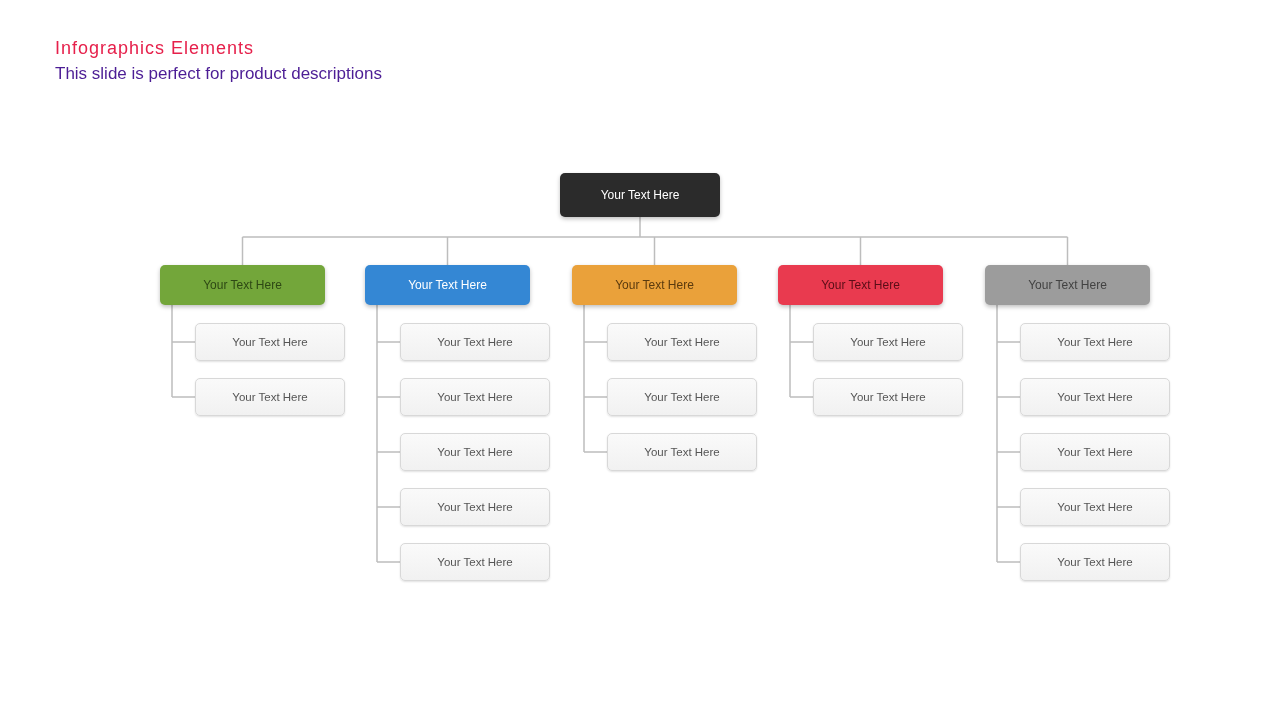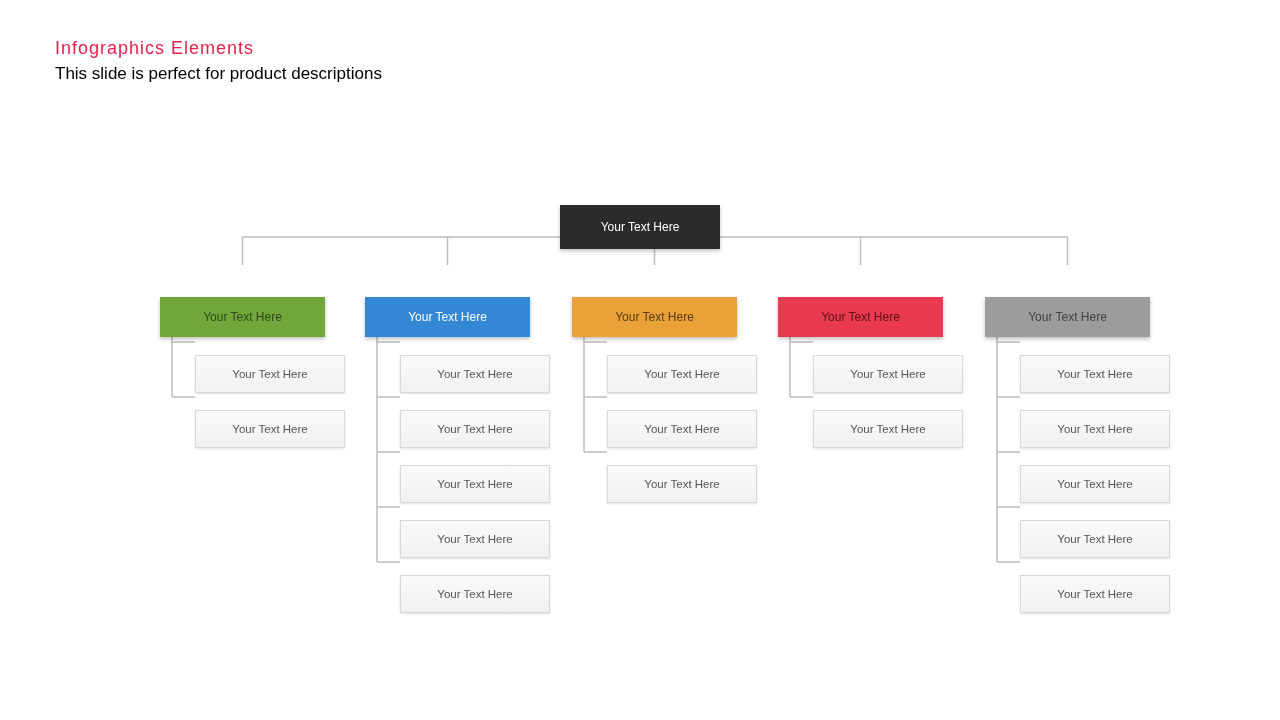--- a/index.html
+++ b/index.html
@@ -24,48 +24,47 @@
     font-weight: 400;
   }
   .title {
     font-size: 40px;
     font-weight: 700;
     color: #1a1a1a;
     letter-spacing: 1px;
     line-height: 1.1;
   }
   .subtitle {
-    color: #000000;
+    color: #4c1d95;
     font-size: 17px;
     margin-top: 4px;
     font-weight: 400;
   }
   .chart {
     position: absolute;
     top: 155px;
     left: 0;
     width: 1280px;
     height: 560px;
   }
   svg.connectors {
     position: absolute;
     top: 0;
     left: 0;
     width: 1280px;
     height: 560px;
   }
   .node {
     position: absolute;
-    border-radius: 0;
+    border-radius: 5px;
     display: flex;
     align-items: center;
     justify-content: center;
     font-size: 12px;
     box-shadow: 0 2px 4px rgba(0,0,0,0.25);
-    margin-top: 32px;
   }
   .root {
     width: 160px;
     height: 44px;
     background: #2b2b2b;
     color: #fff;
     font-size: 12px;
   }
   .branch {
     width: 165px;

